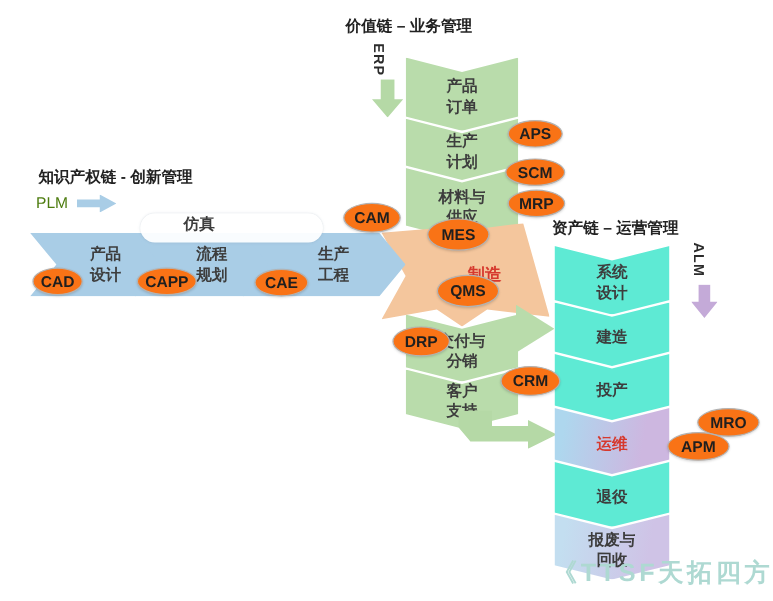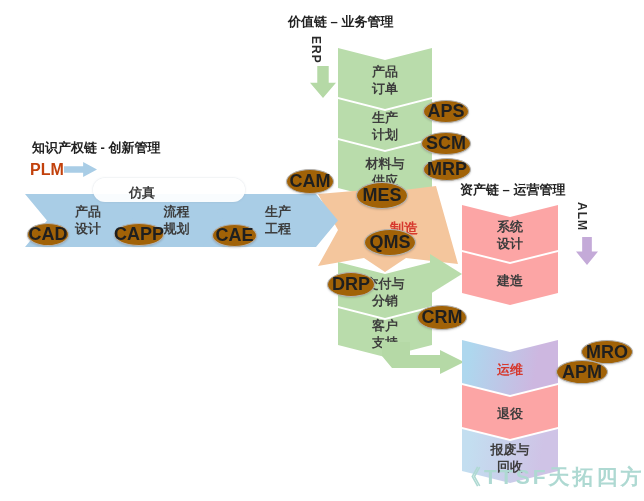--- a/index.html
+++ b/index.html
@@ -3,48 +3,48 @@
 <meta charset="utf-8">
 <style>
   html,body{margin:0;padding:0;background:#ffffff;}
   #canvas{
     position:relative;width:644px;height:501px;background:#ffffff;overflow:hidden;
     font-family:"Liberation Sans","DejaVu Sans",sans-serif;
   }
   .hd{position:absolute;font-size:13px;font-weight:bold;color:#222;white-space:nowrap;}
   .vtext{position:absolute;writing-mode:vertical-rl;text-orientation:mixed;
          font-size:12px;font-weight:bold;color:#2b2b2b;letter-spacing:1px;white-space:nowrap;}
-  .sys-label{position:absolute;font-size:16px;font-weight:bold;color:#c2410c;white-space:nowrap;}
+  .sys-label{position:absolute;font-size:13px;font-weight:normal;color:#4d7c0f;white-space:nowrap;}
 
   .chev-v{position:absolute;left:338px;width:94px;
     clip-path:polygon(0 0,50% 12px,100% 0,100% calc(100% - 12px),50% 100%,0 calc(100% - 12px));
     display:flex;align-items:center;justify-content:center;padding-top:5px;box-sizing:border-box;}
   .green{background:#b9dcab;}
-  .purple-chain{left:462px;width:96px;background:#fca5a5;}
+  .purple-chain{left:462px;width:96px;background:#5eead4;}
   .blk-label{font-size:13px;font-weight:bold;line-height:1.3;color:#3d3d3d;
              text-align:center;white-space:pre-line;}
   .red-label{color:#d6392e;}
 
   .chev-h{position:absolute;top:194px;height:53px;background:#a9cde6;
     clip-path:polygon(0 0,calc(100% - 22px) 0,100% 50%,calc(100% - 22px) 100%,0 100%,22px 50%);
     display:flex;align-items:center;justify-content:center;padding-left:16px;box-sizing:border-box;}
 
   .mfg{position:absolute;left:318px;top:186px;width:140px;height:90px;background:#f4c69d;
     clip-path:polygon(0px 8px,48px 4px,67px 18px,86px 4px,118px 0px,140px 78px,88px 72px,67px 86px,46px 72px,0px 80px,20px 44px);}
   .mfg-label{position:absolute;left:40px;top:22px;width:60px;text-align:center;
     font-size:14px;font-weight:bold;color:#d6392e;}
 
-  .band{position:absolute;left:93px;top:178px;width:152px;height:24px;
+  .band{position:absolute;left:117px;top:178px;width:152px;height:24px;
     background:rgba(255,255,255,0.93);border-radius:12px;
-    display:flex;align-items:flex-end;box-shadow:0 0 2px rgba(120,140,160,0.35);}
+    display:flex;align-items:flex-start;box-shadow:0 0 2px rgba(120,140,160,0.35);}
   .band span{margin-left:36px;font-size:13px;font-weight:bold;color:#3d3d3d;}
 
-  .oval{position:absolute;background:#a16207;border:1.5px solid #b3b3b3;border-radius:50%;
+  .oval{position:absolute;background:#f97316;border:1.5px solid #b3b3b3;border-radius:50%;
     box-sizing:border-box;display:flex;align-items:center;justify-content:center;
-    font-size:18px;font-weight:bold;color:#1f1f1f;box-shadow:0 1px 2px rgba(0,0,0,0.15);z-index:6;}
+    font-size:13px;font-weight:bold;color:#1f1f1f;box-shadow:0 1px 2px rgba(0,0,0,0.15);z-index:6;}
 
   .arrow-down{clip-path:polygon(28% 0,72% 0,72% 52%,100% 52%,50% 100%,0 52%,28% 52%);position:absolute;}
   .arrow-right{clip-path:polygon(0 28%,58% 28%,58% 0,100% 50%,58% 100%,58% 72%,0 72%);position:absolute;}
   .tri-right{position:absolute;clip-path:polygon(0 0,100% 50%,0 100%);}
   .bent-arrow{position:absolute;left:376px;top:342px;width:88px;height:34px;background:#b5d9a6;
     clip-path:polygon(6px 0,34px 0,34px 13px,64px 13px,64px 8px,88px 20px,64px 32px,64px 26px,16px 26px,6px 14px);}
 
   .grad-om{background:linear-gradient(100deg,#aed7ee 10%,#cdb7e0 75%);}
   .grad-scrap{background:linear-gradient(100deg,#c3def0 10%,#cfc3e6 80%);}
 
@@ -112,20 +112,23 @@
     <span>仿真</span>
   </div>
 
   <div class="chev-v purple-chain" style="top:205px;height:57px;">
     <div class="blk-label">系统
 设计</div>
   </div>
   <div class="chev-v purple-chain" style="top:252px;height:53px;">
     <div class="blk-label">建造</div>
   </div>
+  <div class="chev-v purple-chain" style="top:295px;height:55px;">
+    <div class="blk-label">投产</div>
+  </div>
   <div class="chev-v purple-chain grad-om" style="top:340px;height:55px;">
     <div class="blk-label red-label">运维</div>
   </div>
   <div class="chev-v purple-chain" style="top:385px;height:54px;">
     <div class="blk-label">退役</div>
   </div>
   <div class="chev-v purple-chain grad-scrap" style="top:429px;height:54px;">
     <div class="blk-label">报废与
 回收</div>
   </div>

